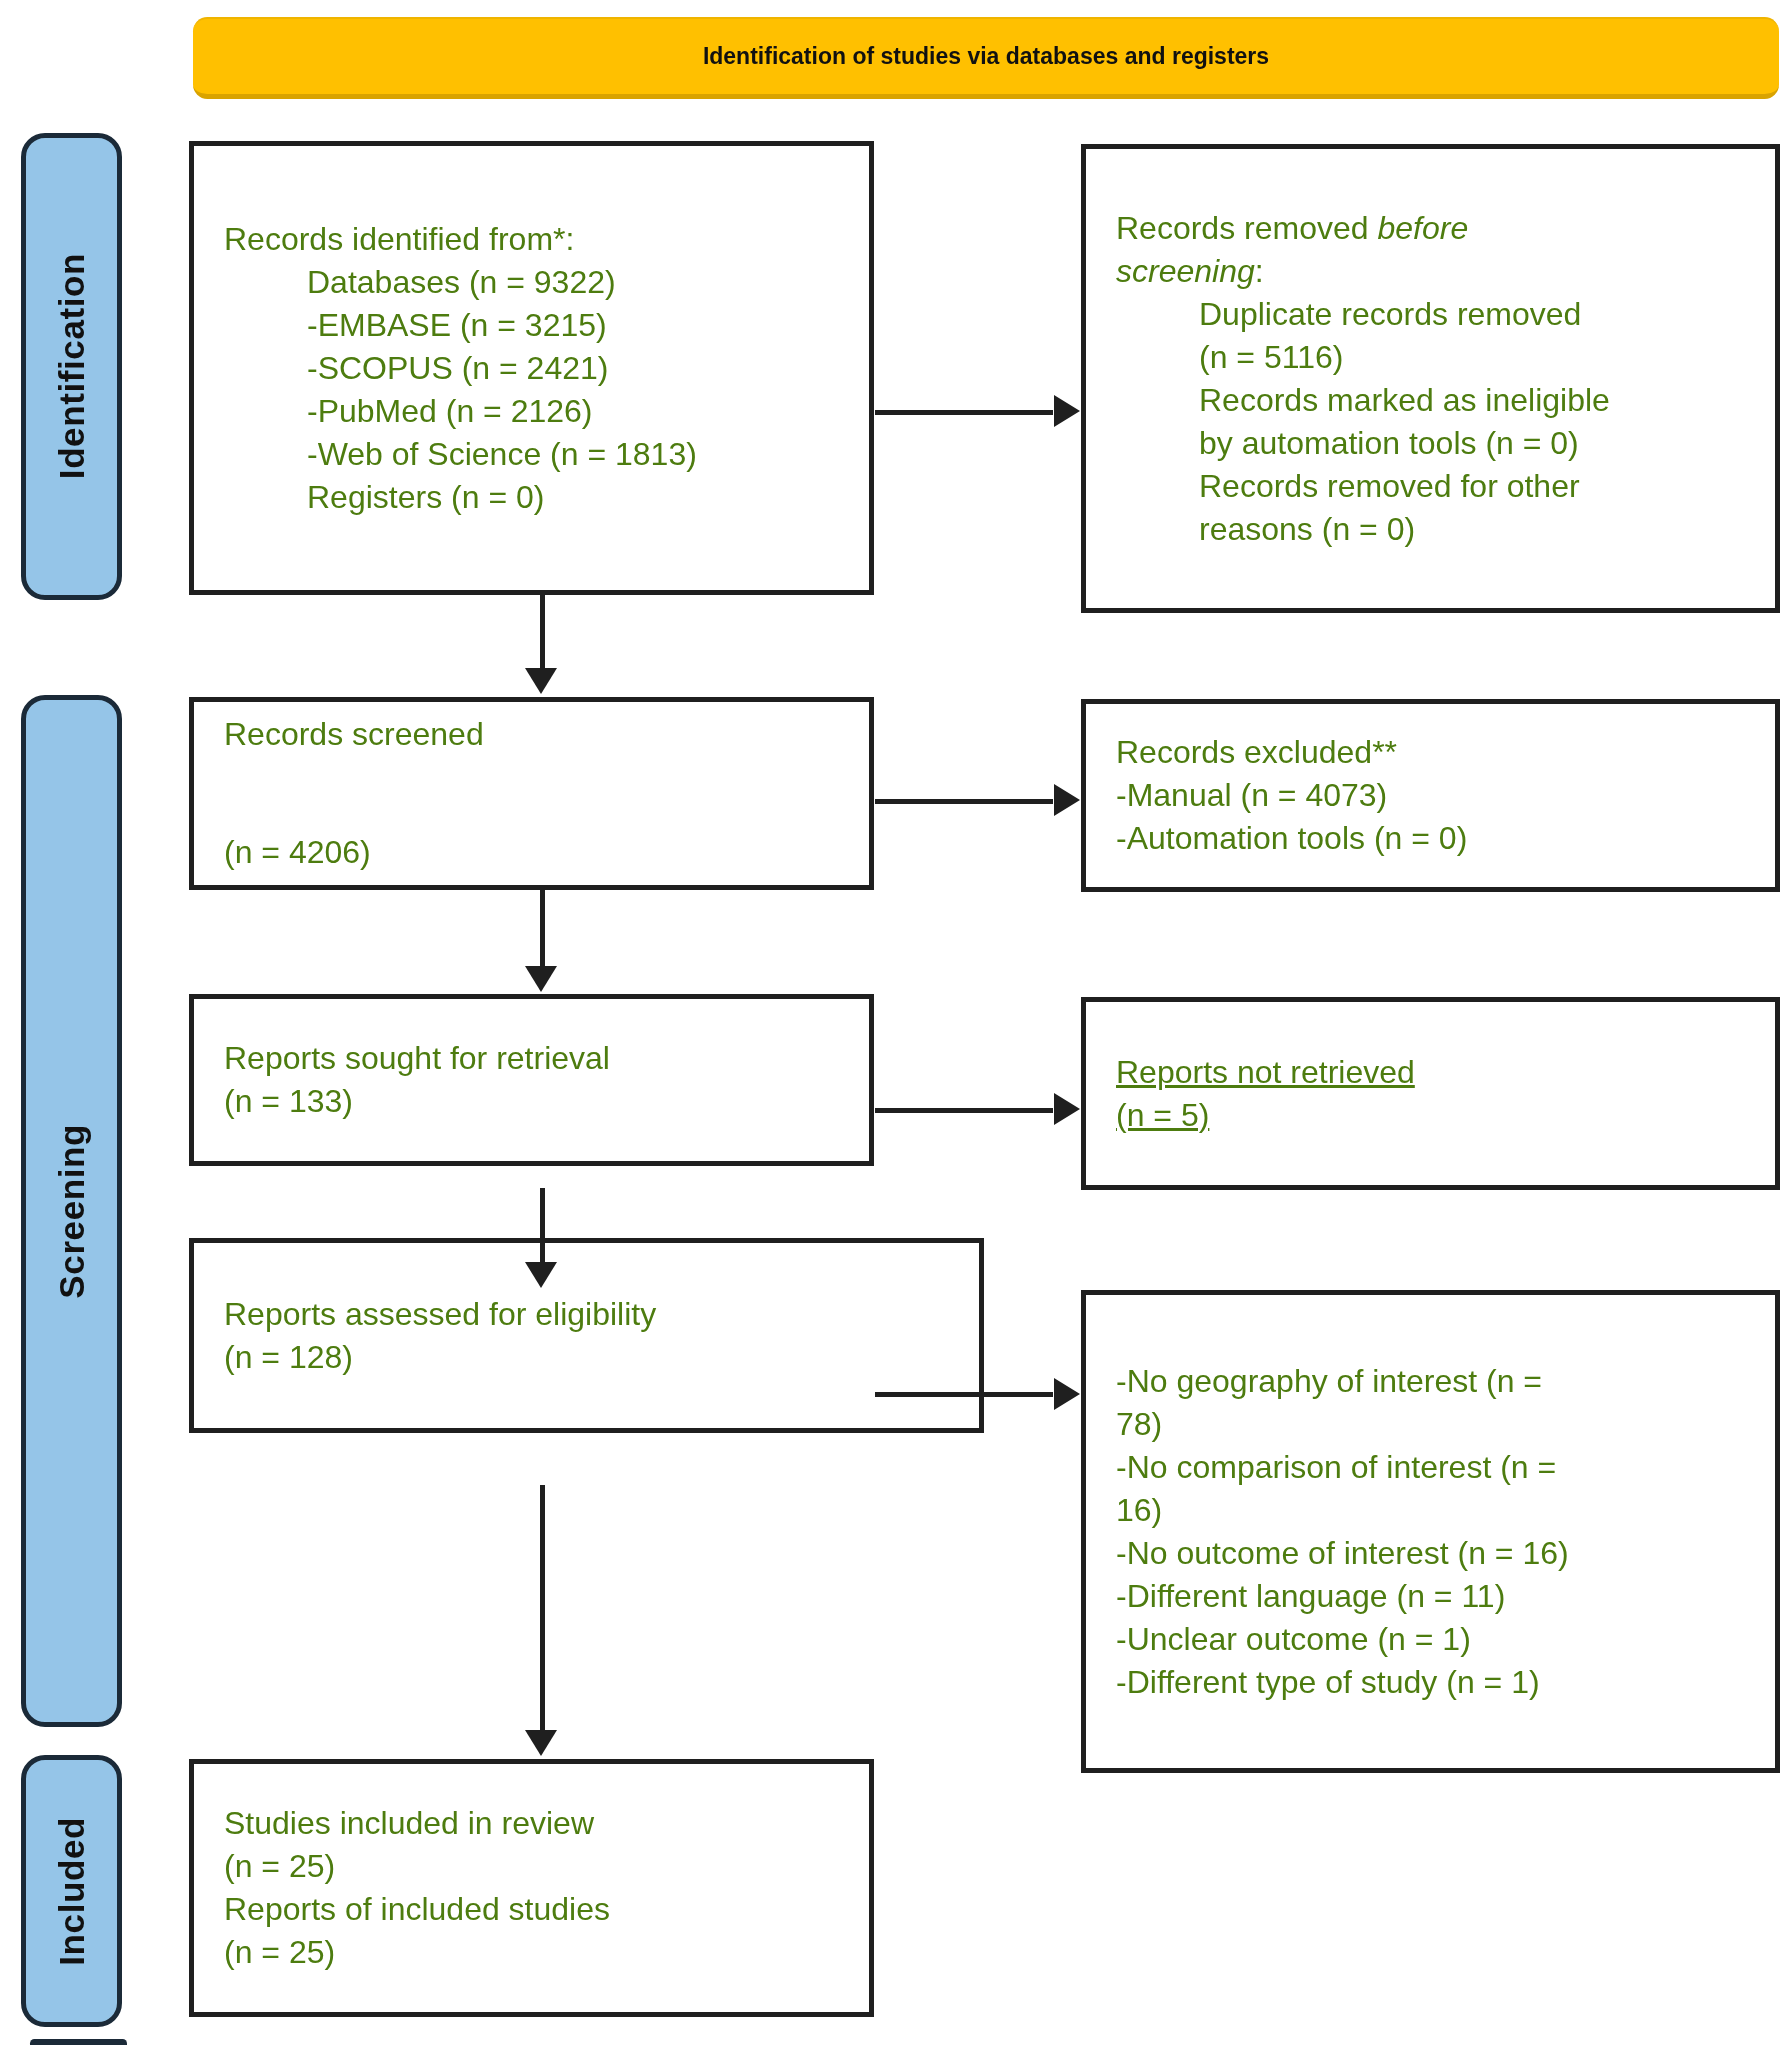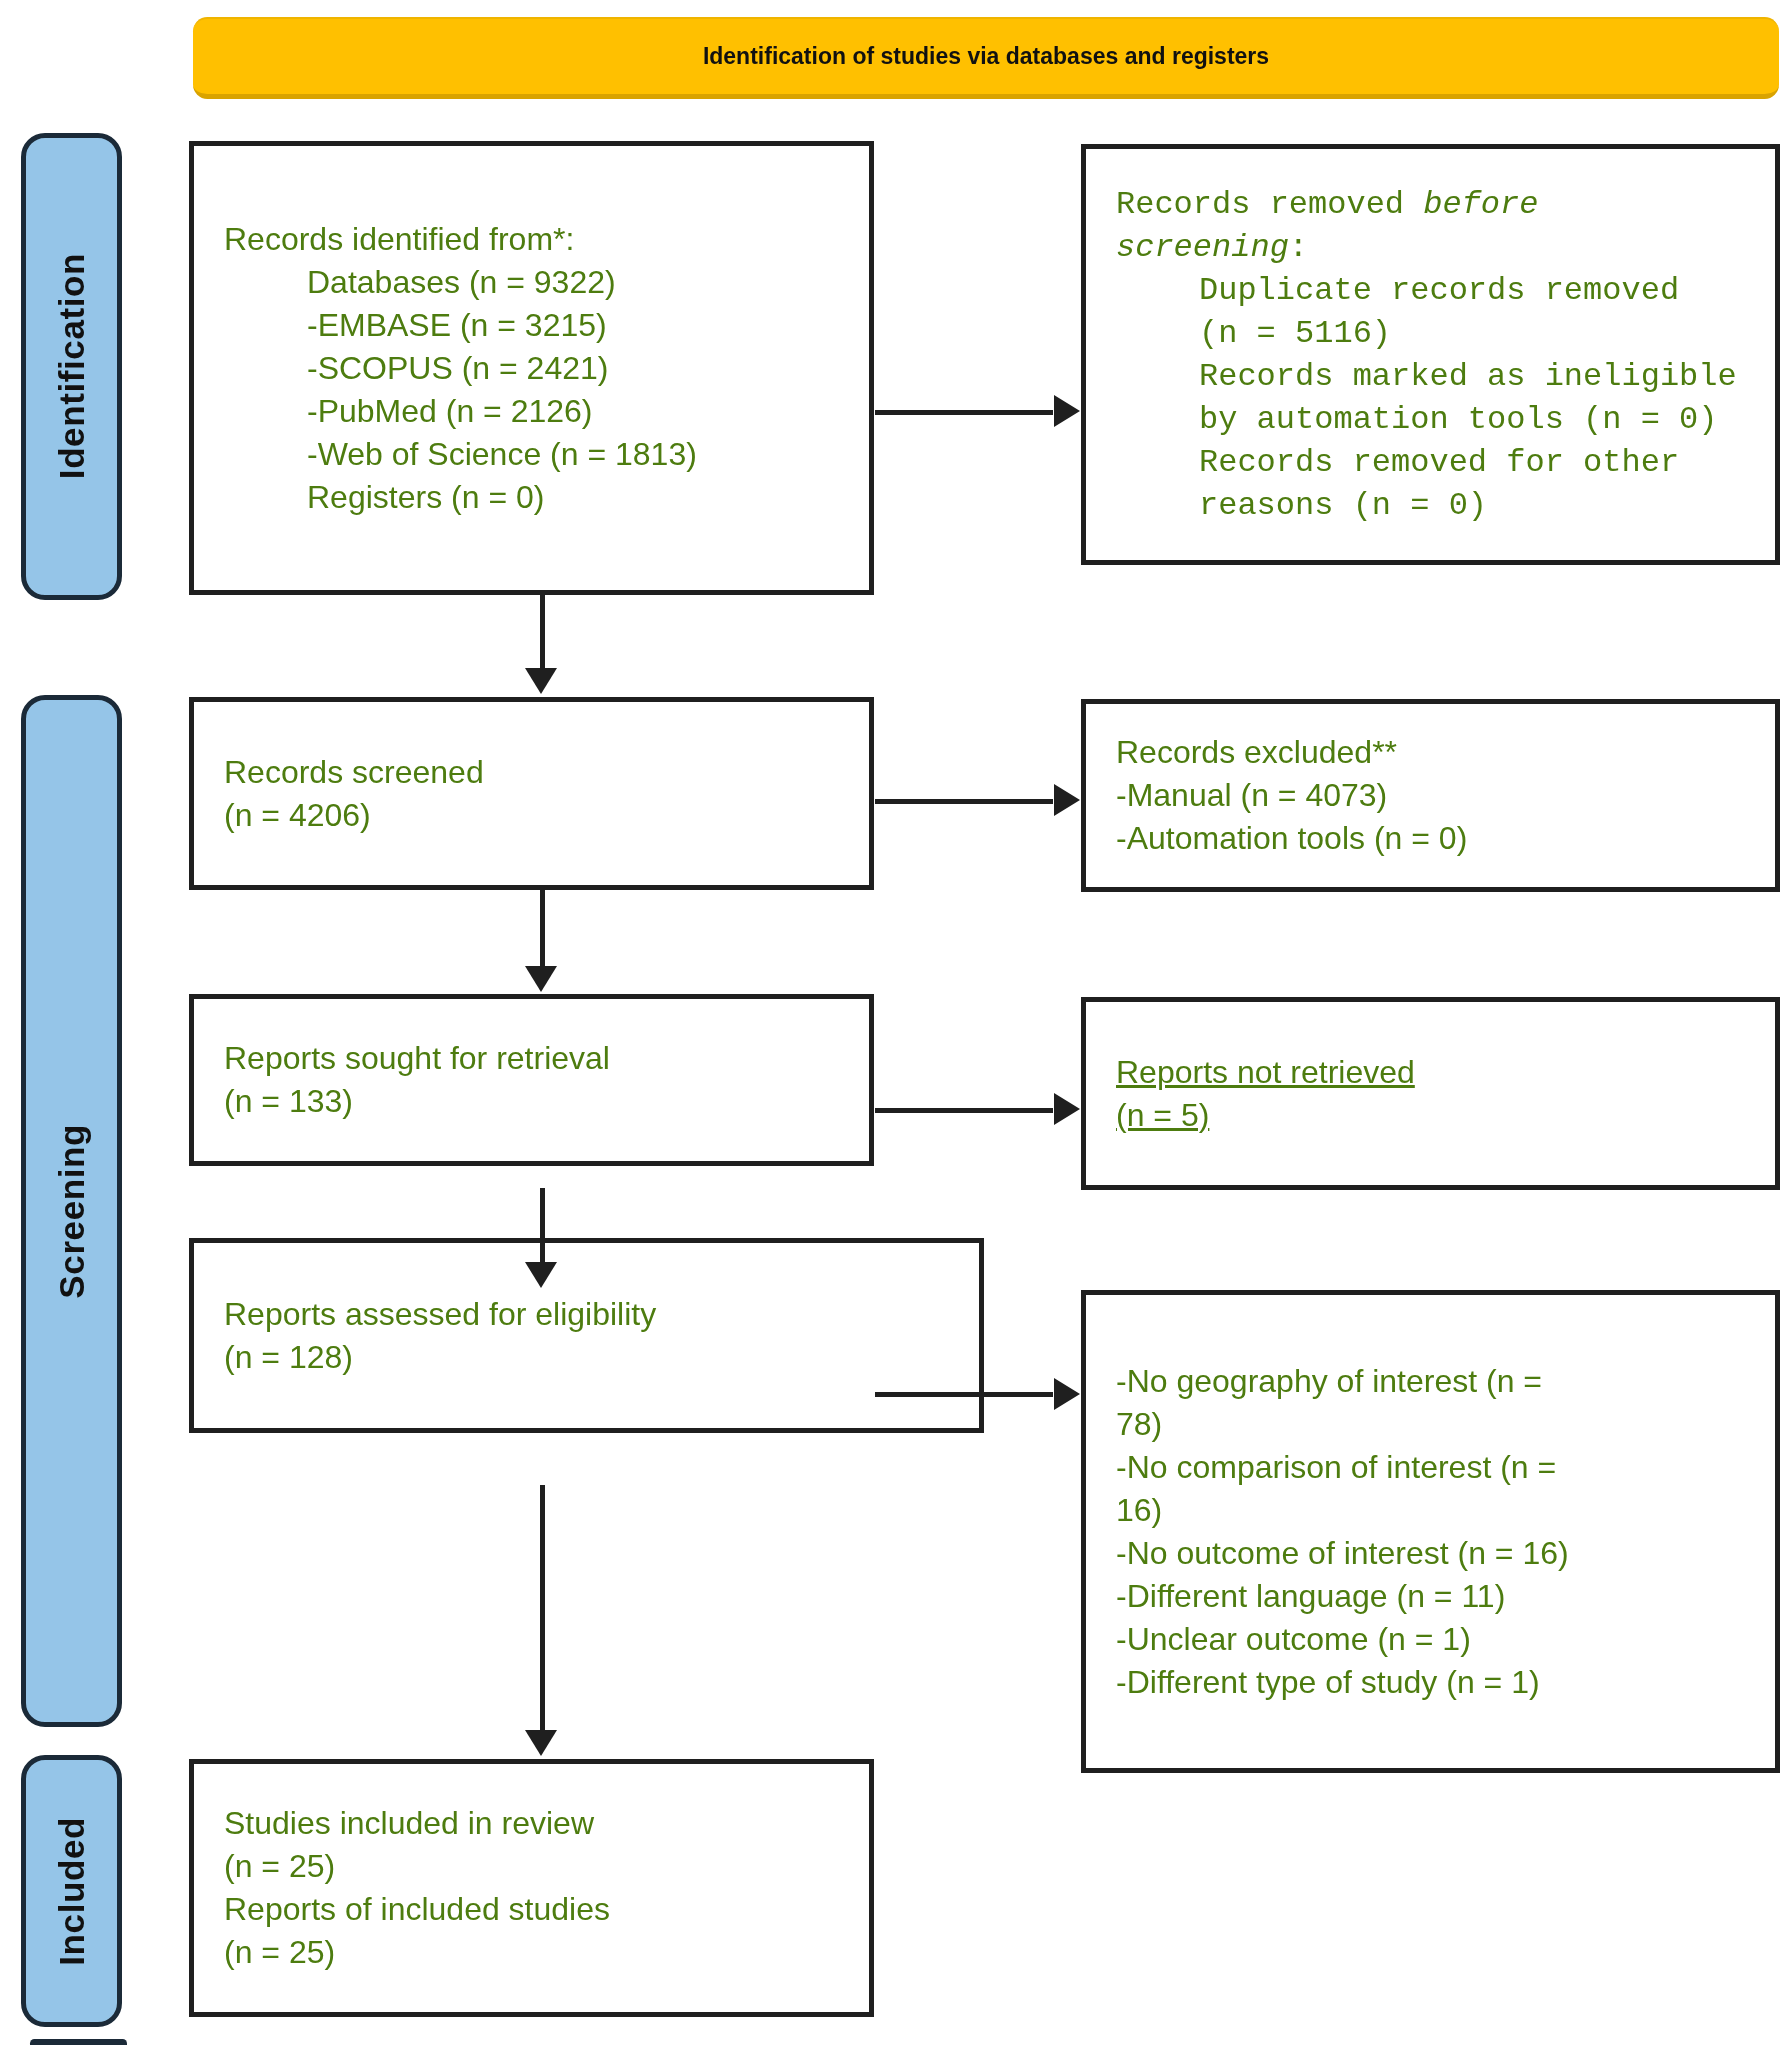--- a/index.html
+++ b/index.html
@@ -70,21 +70,21 @@
   <div class="fbox" style="left:189px; top:141px; width:685px; height:454px;">
     <div class="line">Records identified from*:</div>
     <div class="line indent">Databases (n = 9322)</div>
     <div class="line indent">-EMBASE (n = 3215)</div>
     <div class="line indent">-SCOPUS (n = 2421)</div>
     <div class="line indent">-PubMed (n = 2126)</div>
     <div class="line indent">-Web of Science (n = 1813)</div>
     <div class="line indent">Registers (n = 0)</div>
   </div>
 
-  <div class="fbox" style="left:189px; top:697px; width:685px; height:193px;">
+  <div class="fbox" style="left:189px; top:697px; width:685px; height:193px;justify-content:space-between;">
     <div class="line">Records screened</div>
     <div class="line">(n = 4206)</div>
   </div>
 
   <div class="fbox" style="left:189px; top:994px; width:685px; height:172px;">
     <div class="line">Reports sought for retrieval</div>
     <div class="line">(n = 133)</div>
   </div>
 
   <div class="fbox" style="left:189px; top:1238px; width:795px; height:195px;">
@@ -92,21 +92,21 @@
     <div class="line">(n = 128)</div>
   </div>
 
   <div class="fbox" style="left:189px; top:1759px; width:685px; height:258px;">
     <div class="line">Studies included in review</div>
     <div class="line">(n = 25)</div>
     <div class="line">Reports of included studies</div>
     <div class="line">(n = 25)</div>
   </div>
 
-  <div class="fbox" style="left:1081px; top:144px; width:699px; height:421px;font-family:Liberation Mono, monospace;">
+  <div class="fbox" style="left:1081px; top:144px; width:699px; height:469px;">
     <div class="line"><span>Records removed </span><span class="it">before</span></div>
     <div class="line"><span class="it">screening</span><span>:</span></div>
     <div class="line indent">Duplicate records removed</div>
     <div class="line indent">(n = 5116)</div>
     <div class="line indent">Records marked as ineligible</div>
     <div class="line indent">by automation tools (n = 0)</div>
     <div class="line indent">Records removed for other</div>
     <div class="line indent">reasons (n = 0)</div>
   </div>
 

